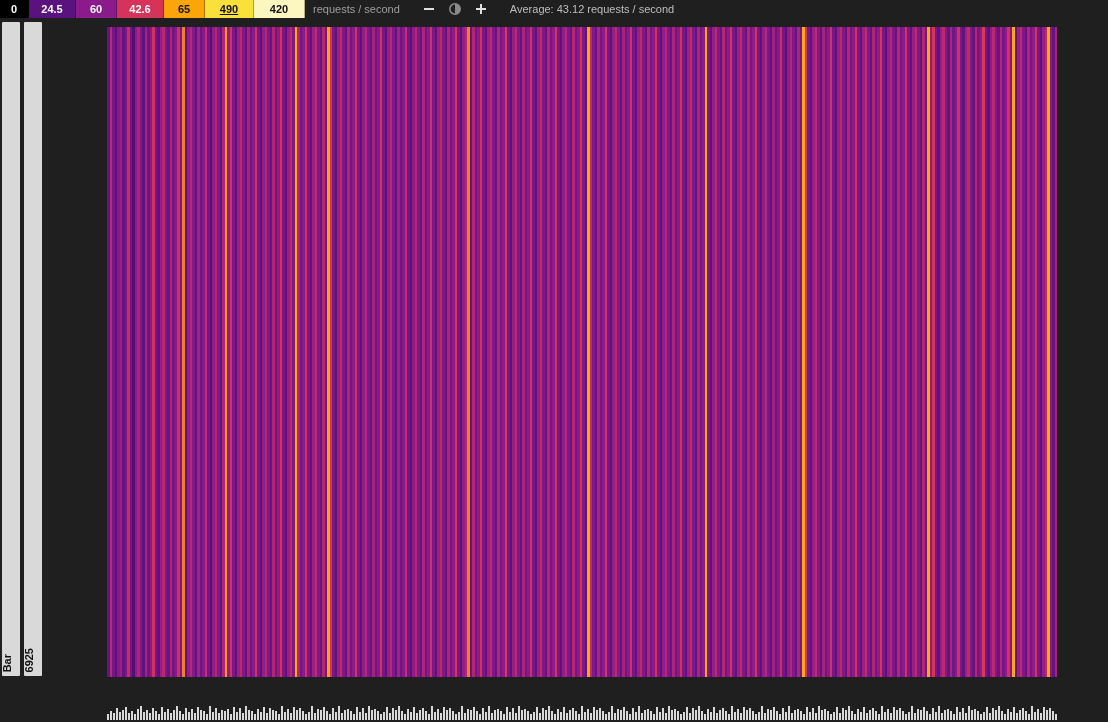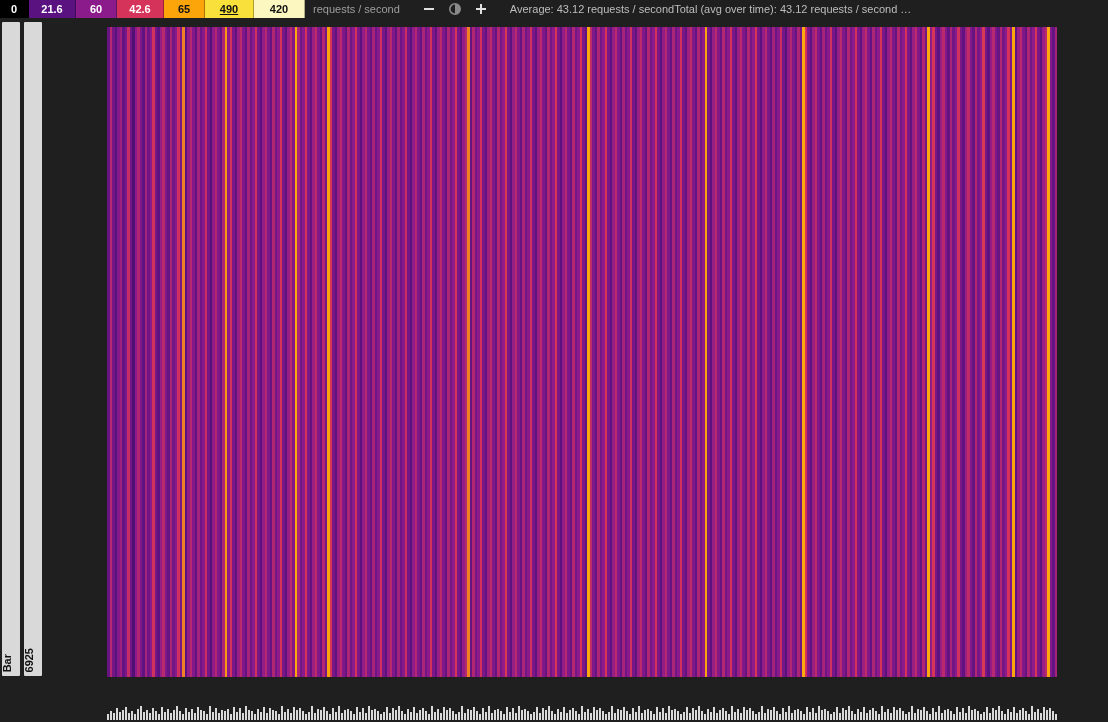--- a/index.html
+++ b/index.html
@@ -30,21 +30,21 @@
 }
 #ctrl{
   display:flex;align-items:center;gap:4px;margin-left:18px;
 }
 .ctrl-btn{
   width:22px;height:18px;display:flex;align-items:center;justify-content:center;
   color:#e0e0e0;cursor:pointer;
 }
 .ctrl-btn svg{display:block}
 #stats{
-  display:flex;align-items:center;gap:0;margin-left:18px;
+  display:flex;align-items:center;gap:18px;margin-left:18px;
   line-height:18px;color:#bdbdbd;font-size:11px;white-space:nowrap;
   overflow:hidden;
 }
 #stats .stat{white-space:nowrap;overflow:hidden;text-overflow:ellipsis}
 #stat-total{max-width:260px}
 
 
 #gutter{
   position:absolute;left:0;top:18px;width:46px;height:660px;
   display:flex;align-items:flex-end;gap:4px;padding:2px;box-sizing:border-box;
@@ -79,21 +79,21 @@
 }
 .mini-bar{background:#d9d9d9;margin-right:1px;flex:0 0 2px;}
 
 </style>
 </head>
 <body>
 
 <div id="topbar">
   <div id="legend-row" style="display:flex">
       <div class="legend" style="width: 28px; background: rgb(0, 0, 0); color: rgb(255, 255, 255);">0</div>
-      <div class="legend" style="width: 46px; background: rgb(90, 18, 128); color: rgb(255, 255, 255);">21.6</div>
+      <div class="legend" style="width: 46px; background: rgb(90, 18, 128); color: rgb(255, 255, 255);">24.5</div>
       <div class="legend" style="width: 40px; background: rgb(139, 26, 139); color: rgb(255, 255, 255);">60</div>
       <div class="legend" style="width: 46px; background: rgb(214, 51, 90); color: rgb(255, 255, 255);">42.6</div>
       <div class="legend" style="width: 40px; background: rgb(252, 165, 10); color: rgb(17, 17, 17);">65</div>
       <div class="legend" style="width: 48px; background: rgb(249, 224, 58); color: rgb(17, 17, 17); text-decoration: underline;">490</div>
       <div class="legend" style="width: 50px; background: rgb(252, 247, 193); color: rgb(17, 17, 17);">420</div>
     </div>
   <div id="legend-unit">requests / second</div>
 
   <div id="ctrl">
     <div class="ctrl-btn">
@@ -110,21 +110,20 @@
     <div class="ctrl-btn">
       <svg width="12" height="12" viewBox="0 0 12 12">
         <rect x="1" y="5" width="10" height="2" fill="#e0e0e0"></rect>
         <rect x="5" y="1" width="2" height="10" fill="#e0e0e0"></rect>
       </svg>
     </div>
   </div>
 
   <div id="stats">
     <span class="stat" id="stat-avg">Average: 43.12 requests / second</span>
-    <span class="stat" id="stat-total">Total (avg over time): 43.12 requests / second …</span>
   </div>
 </div>
 
 <div id="gutter">
   <div class="gutter-col">
     <span class="gutter-label">Bar</span>
   </div>
   <div class="gutter-col">
     <span class="gutter-label">6925</span>
   </div>

